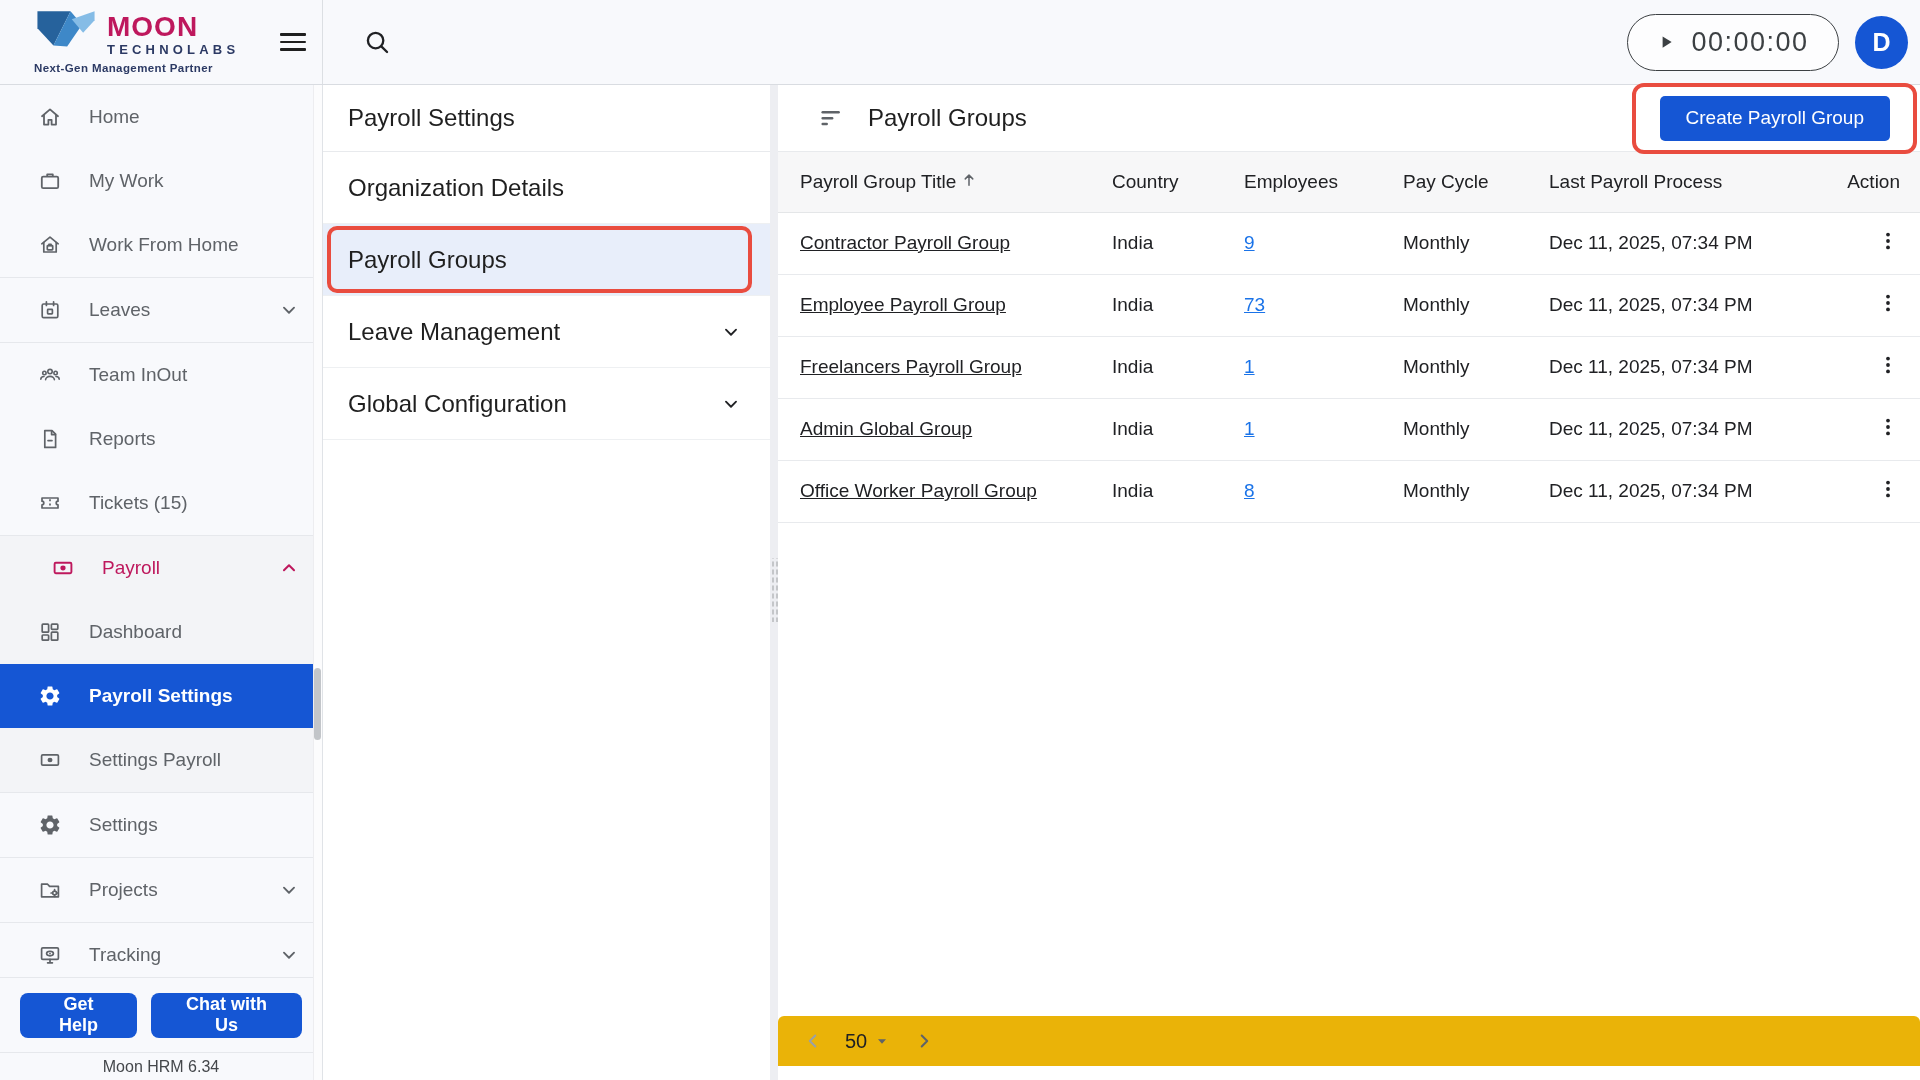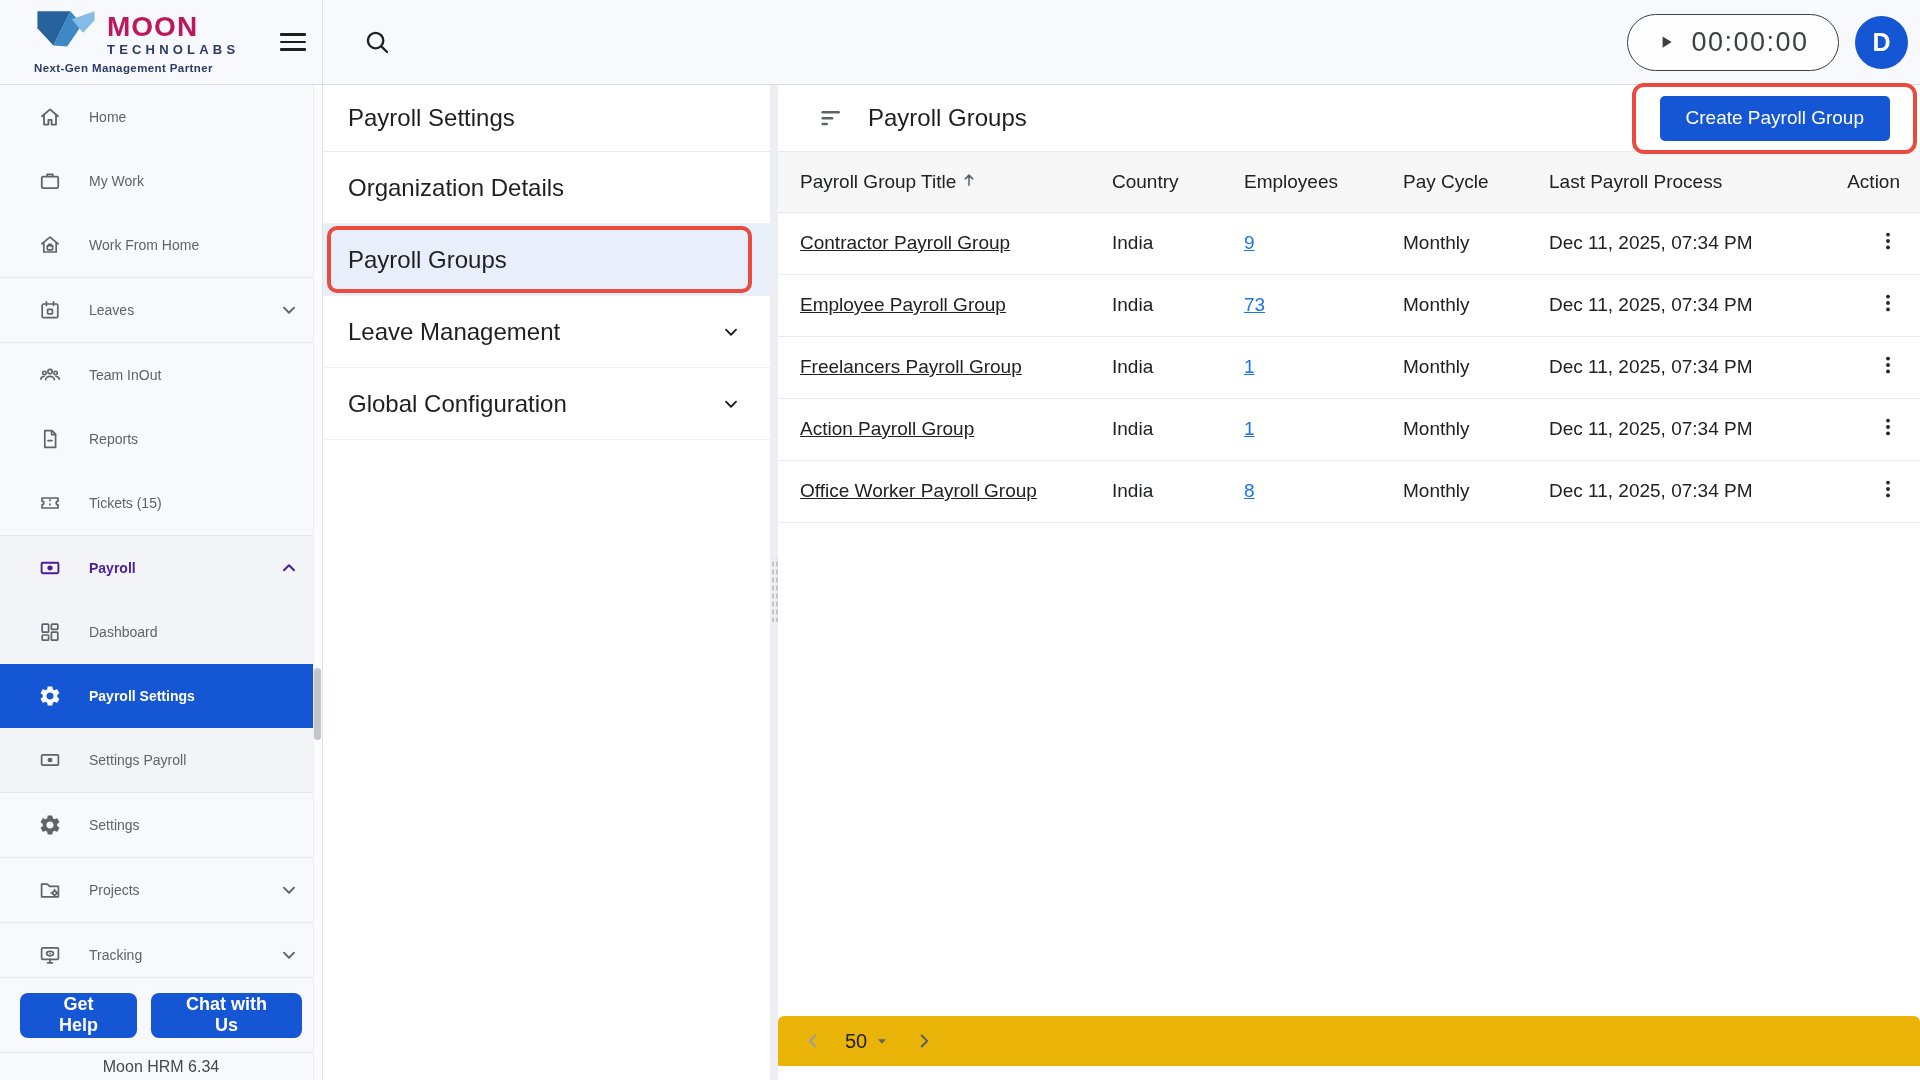--- a/index.html
+++ b/index.html
@@ -29,24 +29,24 @@
     display: flex; align-items: center; justify-content: center; font-size: 25px; font-weight: 700; cursor: pointer; }
 
   
   .app-body { display: flex; height: 995px; }
 
   
   .sidebar { width: 323px; background: #f8f9fc; border-right: 1px solid #e0e3e7;
     display: flex; flex-direction: column; position: relative; }
   .side-nav { flex: 1; overflow: hidden; }
   .side-item { height: 64px; display: flex; align-items: center;
-    padding: 0 22px 0 38px; gap: 27px; font-size: 14px; color: #5f6368; cursor: pointer; }
+    padding: 0 22px 0 38px; gap: 27px; font-size: 19px; color: #5f6368; cursor: pointer; }
   .side-item .icon { width: 24px; height: 24px; flex-shrink: 0; }
   .side-item .chev { margin-left: auto; width: 22px; height: 22px; }
-  .side-item.parent { color: #4c1d95; font-weight: 700; }
+  .side-item.parent { color: #be185d; font-weight: 400; margin-left: 13px; }
   .side-item.active { background: #1556d4; color: #fff; font-weight: 600; }
   .side-divider { border-top: 1px solid #e6e8ec; }
   .payroll-group { background: #f3f4f7; }
   .side-scroll-track { position: absolute; right: 0; top: 0; bottom: 0; width: 9px;
     background: #fcfcfd; border-left: 1px solid #ededf0; }
   .side-scroll-thumb { position: absolute; right: 1px; top: 583px; width: 7px; height: 72px;
     background: #c2c5c9; border-radius: 4px; cursor: grab; }
   .sidebar-buttons { height: 75px; border-top: 1px solid #e6e8ec; display: flex;
     align-items: center; padding: 0 20px; gap: 14px; }
   .blue-btn { height: 45px; border: none; border-radius: 8px; background: #1556d4; color: #ffffff;
@@ -466,21 +466,21 @@
           <td>Monthly</td>
           <td>Dec 11, 2025, 07:34 PM</td>
           <td class="col-action"><span class="kebab">
             <svg viewBox="0 0 24 24" fill="currentColor">
                   <circle cx="12" cy="5.6" r="1.9"></circle>
                   <circle cx="12" cy="12" r="1.9"></circle>
                   <circle cx="12" cy="18.4" r="1.9"></circle>
                 </svg></span></td>
         </tr>
         <tr>
-          <td class="col-title"><a class="row-link">Action Payroll Group</a></td>
+          <td class="col-title"><a class="row-link">Admin Global Group</a></td>
           <td>India</td>
           <td><a class="count-link">1</a></td>
           <td>Monthly</td>
           <td>Dec 11, 2025, 07:34 PM</td>
           <td class="col-action"><span class="kebab">
             <svg viewBox="0 0 24 24" fill="currentColor">
                   <circle cx="12" cy="5.6" r="1.9"></circle>
                   <circle cx="12" cy="12" r="1.9"></circle>
                   <circle cx="12" cy="18.4" r="1.9"></circle>
                 </svg></span></td>

